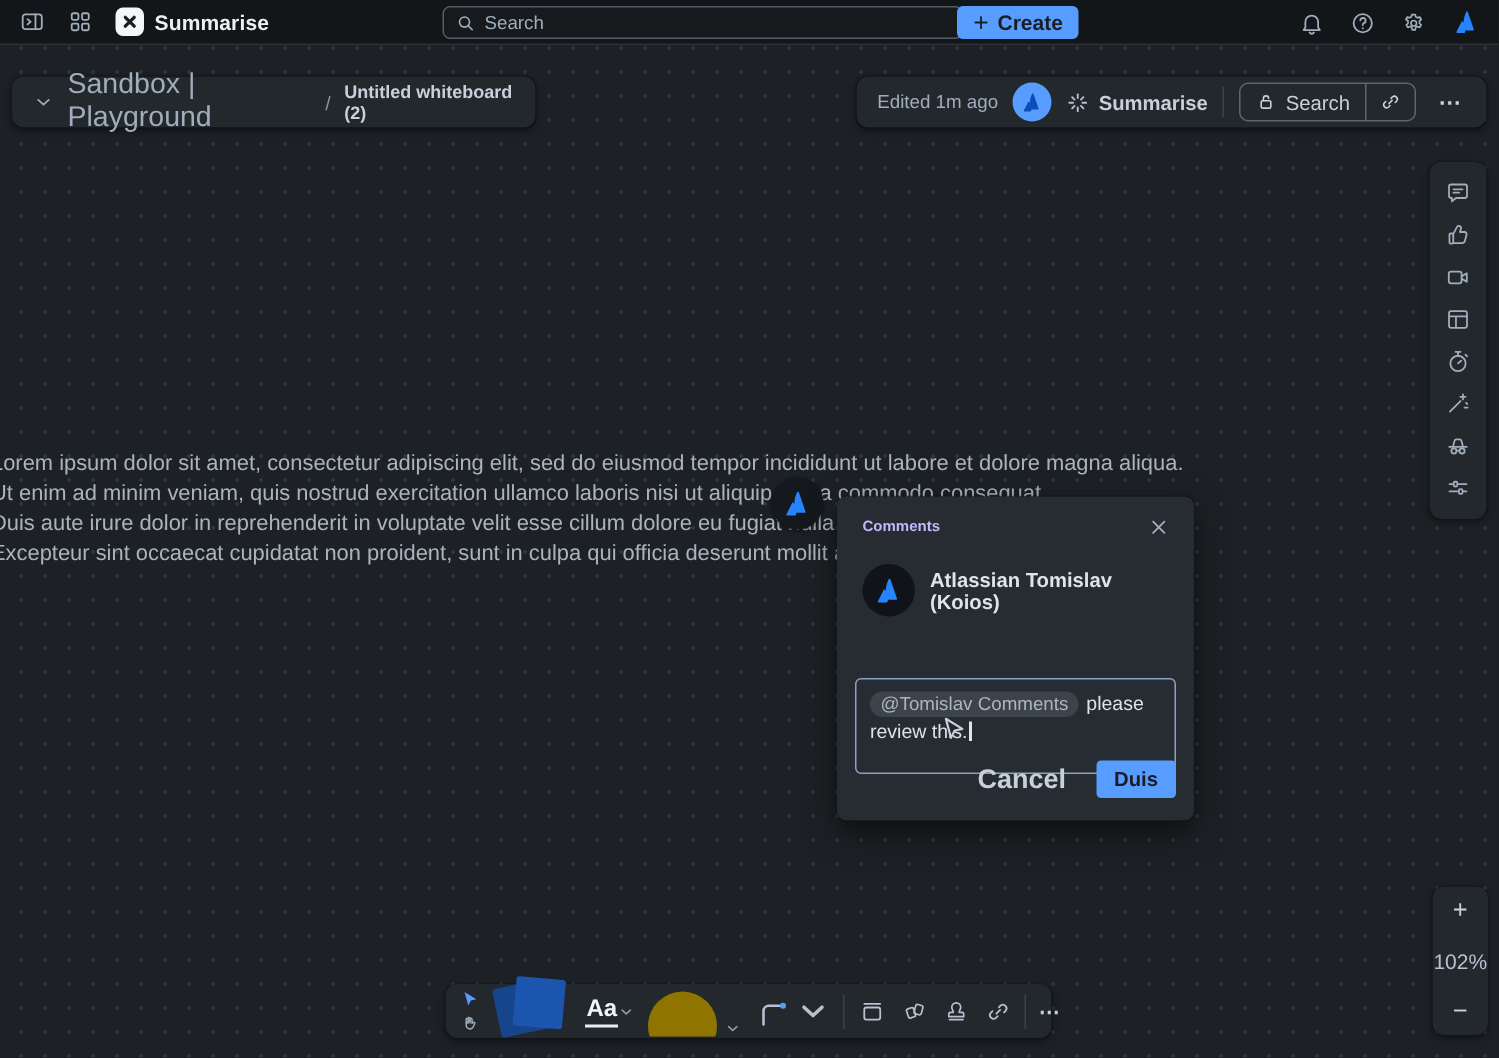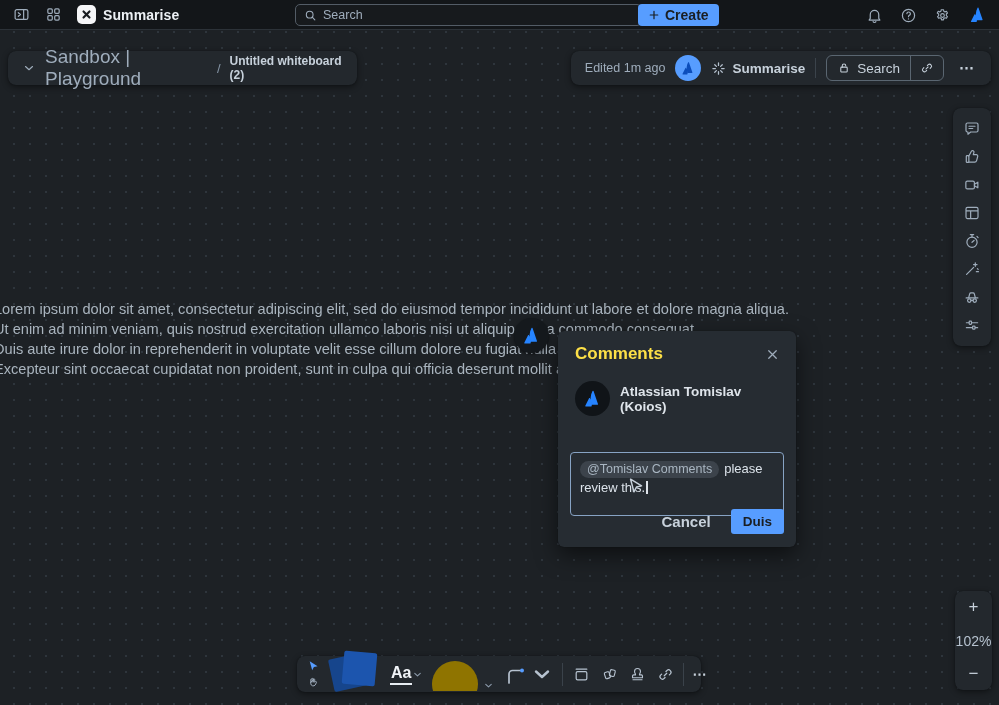--- a/index.html
+++ b/index.html
@@ -77,39 +77,39 @@
   .collab { position:absolute; left:514px; top:288px; width:35px; height:35px; z-index:2;
     border-radius:50%; background:#15191D; display:flex; align-items:center; justify-content:center;
     box-shadow:0 1px 3px rgba(0,0,0,.5); }
   .collab svg { width:22px; height:22px; color:#2684FF; }
 
   
   .cdlg { position:absolute; left:558px; top:301px; width:238px; height:216px; z-index:6;
     background:var(--dialog-bg,#262C32); border-radius:6px;
     box-shadow:0 8px 22px rgba(0,0,0,.55), 0 0 1px rgba(0,0,0,.6); }
   .cdlg-head { display:flex; align-items:center; justify-content:space-between; padding:13px 16px 0 17px; }
-  .cdlg-title { font-size:17px; font-weight:bold; color:#fde047; }
+  .cdlg-title { font-size:10px; font-weight:bold; color:#c4b5fd; }
   .cdlg-close { color:#9FADBC; cursor:pointer; display:flex; }
   .cdlg-close svg { width:15px; height:15px; }
   .cdlg-author { display:flex; align-items:center; gap:10px; padding:17px 16px 0 17px; }
   .cdlg-ava { width:35px; height:35px; border-radius:50%; background:#101418; flex:none;
     display:flex; align-items:center; justify-content:center; }
   .cdlg-ava svg { width:22px; height:22px; color:#2684FF; }
   .cdlg-name { font-size:13.5px; font-weight:bold; color:#DEE4EA; }
   .cdlg-input { position:absolute; left:12px; top:121px; width:214px; height:64px;
     border:1.5px solid #87A3C4; border-radius:4px; padding:6px 9px; cursor:text;
     font-size:13px; line-height:19px; color:#DCE3EA; }
   .mention-pill { display:inline-block; background:#3C434B; color:#A9B6C2;
     border-radius:9px; padding:0 7px; font-size:12.5px; line-height:17px; cursor:pointer; }
   .cmt-text { margin-left:5px; }
   .caret { display:inline-block; width:1.5px; height:13px; background:#DEE4EA;
     vertical-align:-2px; margin-left:1px; }
   .mouse-cursor { position:absolute; left:55px; top:23px; width:22px; height:22px; }
   .cdlg-btns { position:absolute; right:12px; bottom:13px; display:flex; align-items:center; gap:14px; }
-  .btn-cancel { font-size:15px; color:#C7D1DB; font-weight:bold; padding:4px 6px; cursor:pointer; }
+  .btn-cancel { font-size:18px; color:#C7D1DB; font-weight:bold; padding:4px 6px; cursor:pointer; }
   .btn-save { background:var(--accent,#579DFF); color:#1A1E22; font-size:13.5px; font-weight:bold;
     border-radius:3px; padding:5px 12px; cursor:pointer; }
 
   
   .rside { position:absolute; left:953px; top:78px; width:38px; z-index:5;
     display:flex; flex-direction:column; align-items:center; padding:7px 0; gap:0; }
   .rside .sbtn { width:38px; height:28px; display:flex; align-items:center; justify-content:center;
     color:#9FADBC; cursor:pointer; }
   .rside svg { width:18px; height:18px; }
 

